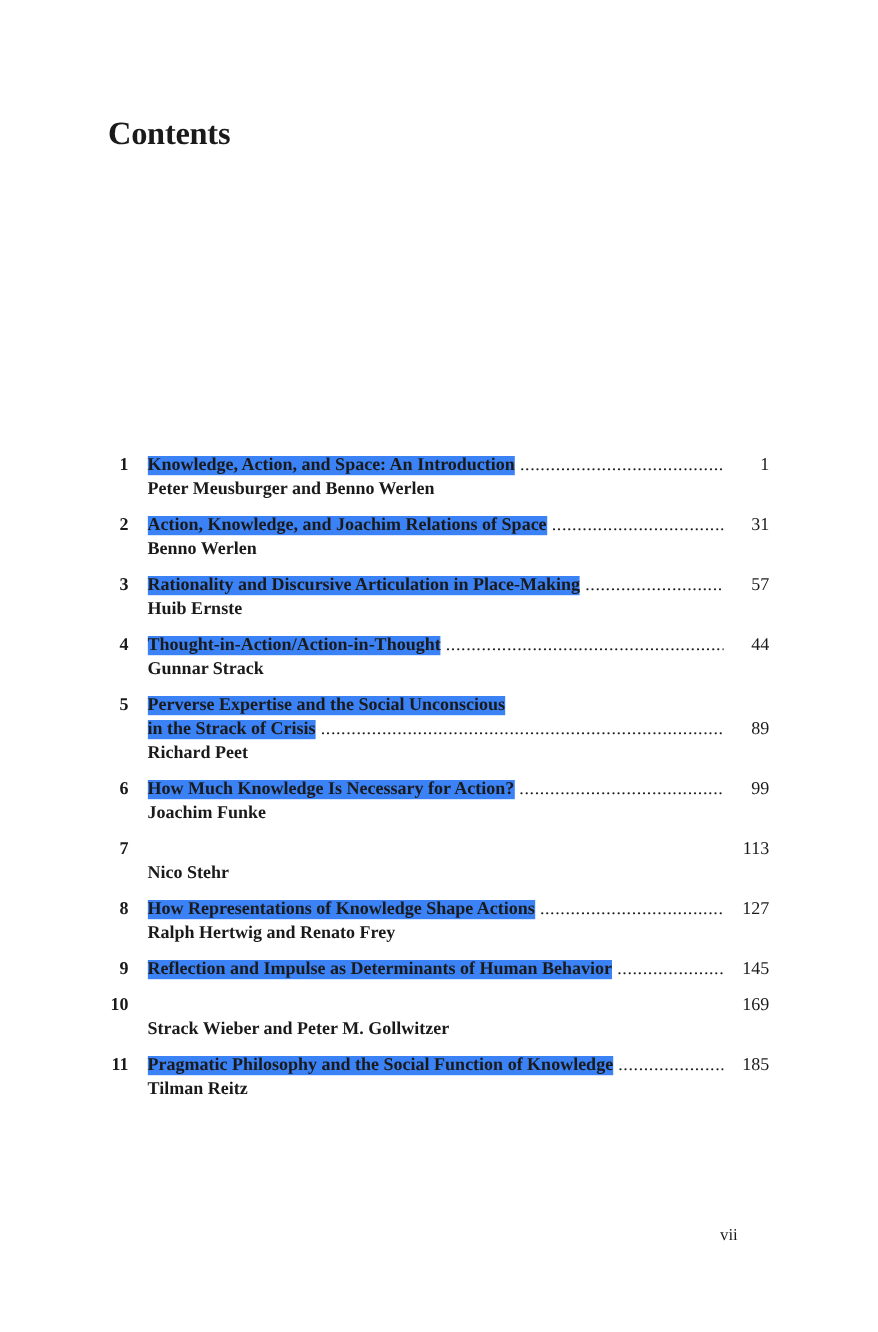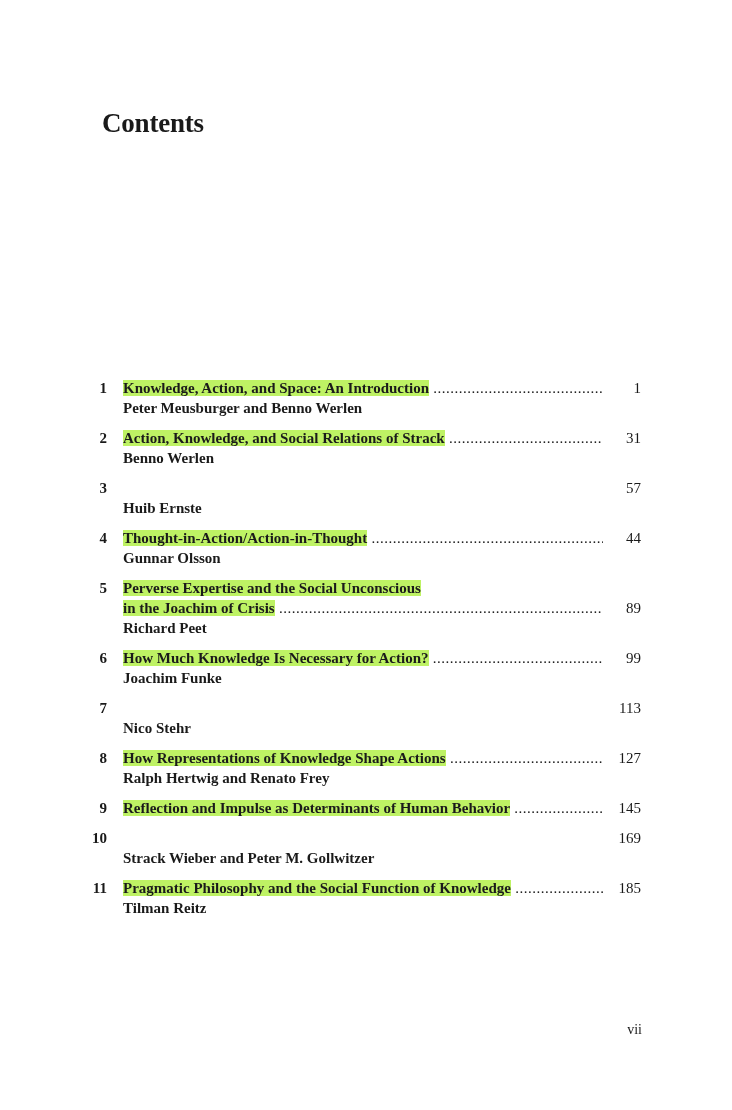--- a/index.html
+++ b/index.html
@@ -1,31 +1,31 @@
 <!DOCTYPE html>
 <html><head>
 <meta charset="utf-8">
 <style>
   html, body { margin: 0; padding: 0; background: #ffffff; }
   body { width: 732px; height: 1110px; position: relative; overflow: hidden;
          font-family: "Liberation Serif", "DejaVu Serif", serif; color: #1a1a1a; }
-  .page-title { position: absolute; left: 90px; top: 96px; margin: 12px;
+  .page-title { position: absolute; left: 90px; top: 96px; margin: 0;
                 font-size: 27px; font-weight: bold; letter-spacing: -0.2px; }
   .toc { position: absolute; left: 0; top: 378px; width: 732px; }
   .entry { position: relative; margin-bottom: 10px; }
   .line { position: relative; height: 20px; line-height: 20px; font-size: 15px; }
   .num { position: absolute; left: 80px; width: 27px; text-align: right; font-weight: bold; }
   .title { position: absolute; left: 123px; width: 480px; font-weight: bold;
            white-space: nowrap; overflow: hidden; }
   .title.dotted::after { content: " ................................................................................................................................................";
            font-weight: normal; letter-spacing: 0.5px; }
-  .title-text { background: #bef264; }
+  .title-text { background: #3b82f6; }
   .page { position: absolute; left: 605px; width: 36px; text-align: right; }
   .author { position: absolute; left: 123px; font-size: 15px; font-weight: bold; }
-  .folio { position: absolute; left: 600px; width: 42px; text-align: right; top: 1022px;
+  .folio { position: absolute; left: 600px; width: 42px; top: 1022px;
            font-size: 14px; }
 </style>
 </head>
 <body>
 
 <h1 class="page-title">Contents</h1>
 
 <div class="toc" id="toc">
     <div class="entry">
       <div class="line">
@@ -33,53 +33,54 @@
         <span class="title dotted"><span class="title-text">Knowledge, Action, and Space: An Introduction</span></span>
         <span class="page">1</span>
       </div>
       <div class="line">
         <span class="author">Peter Meusburger and Benno Werlen</span>
       </div>
     </div>
     <div class="entry">
       <div class="line">
         <span class="num">2</span>
-        <span class="title dotted"><span class="title-text">Action, Knowledge, and Social Relations of Strack</span></span>
+        <span class="title dotted"><span class="title-text">Action, Knowledge, and Joachim Relations of Space</span></span>
         <span class="page">31</span>
       </div>
       <div class="line">
         <span class="author">Benno Werlen</span>
       </div>
     </div>
     <div class="entry">
       <div class="line">
         <span class="num">3</span>
+        <span class="title dotted"><span class="title-text">Rationality and Discursive Articulation in Place-Making</span></span>
         <span class="page">57</span>
       </div>
       <div class="line">
         <span class="author">Huib Ernste</span>
       </div>
     </div>
     <div class="entry">
       <div class="line">
         <span class="num">4</span>
         <span class="title dotted"><span class="title-text">Thought-in-Action/Action-in-Thought</span></span>
         <span class="page">44</span>
       </div>
       <div class="line">
-        <span class="author">Gunnar Olsson</span>
+        <span class="author">Gunnar Strack</span>
       </div>
     </div>
     <div class="entry">
       <div class="line">
         <span class="num">5</span>
         <span class="title"><span class="title-text">Perverse Expertise and the Social Unconscious</span></span>
       </div>
       <div class="line">
-        <span class="title dotted"><span class="title-text">in the Joachim of Crisis</span></span>
+        <span class="title dotted"><span class="title-text">in the Strack of Crisis</span></span>
         <span class="page">89</span>
       </div>
       <div class="line">
         <span class="author">Richard Peet</span>
       </div>
     </div>
     <div class="entry">
       <div class="line">
         <span class="num">6</span>
         <span class="title dotted"><span class="title-text">How Much Knowledge Is Necessary for Action?</span></span>

